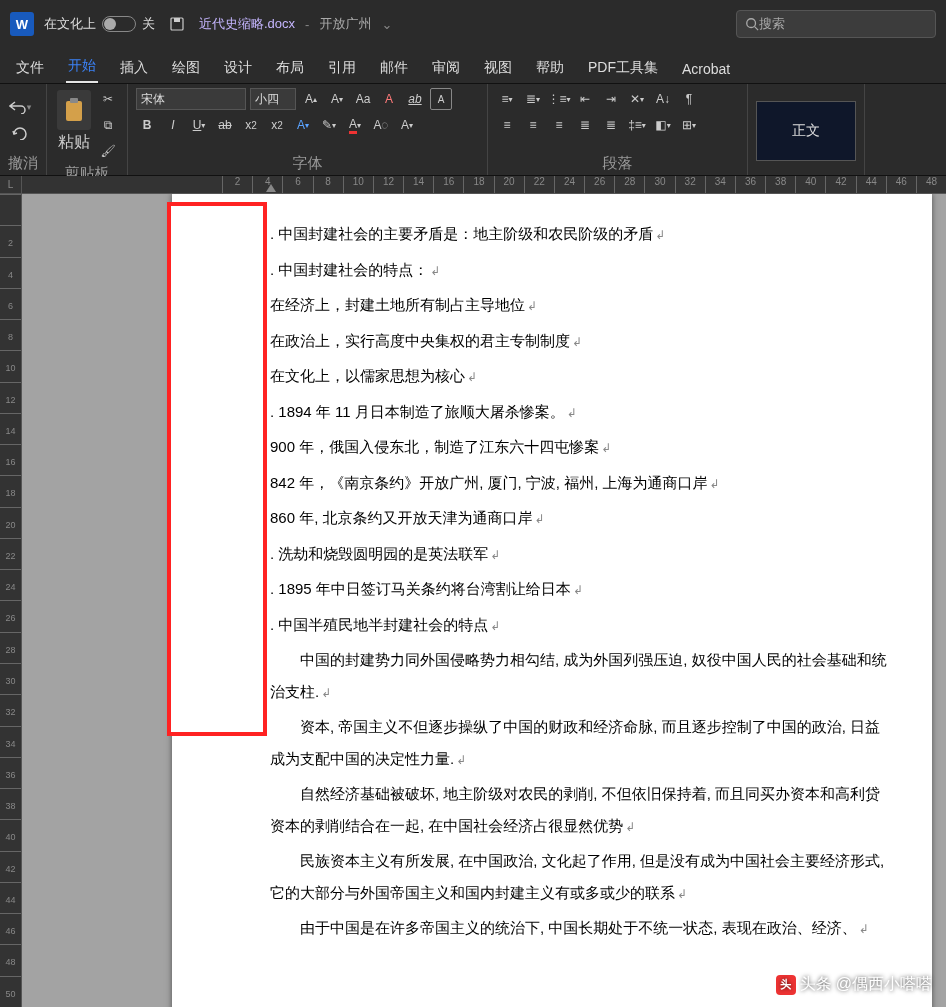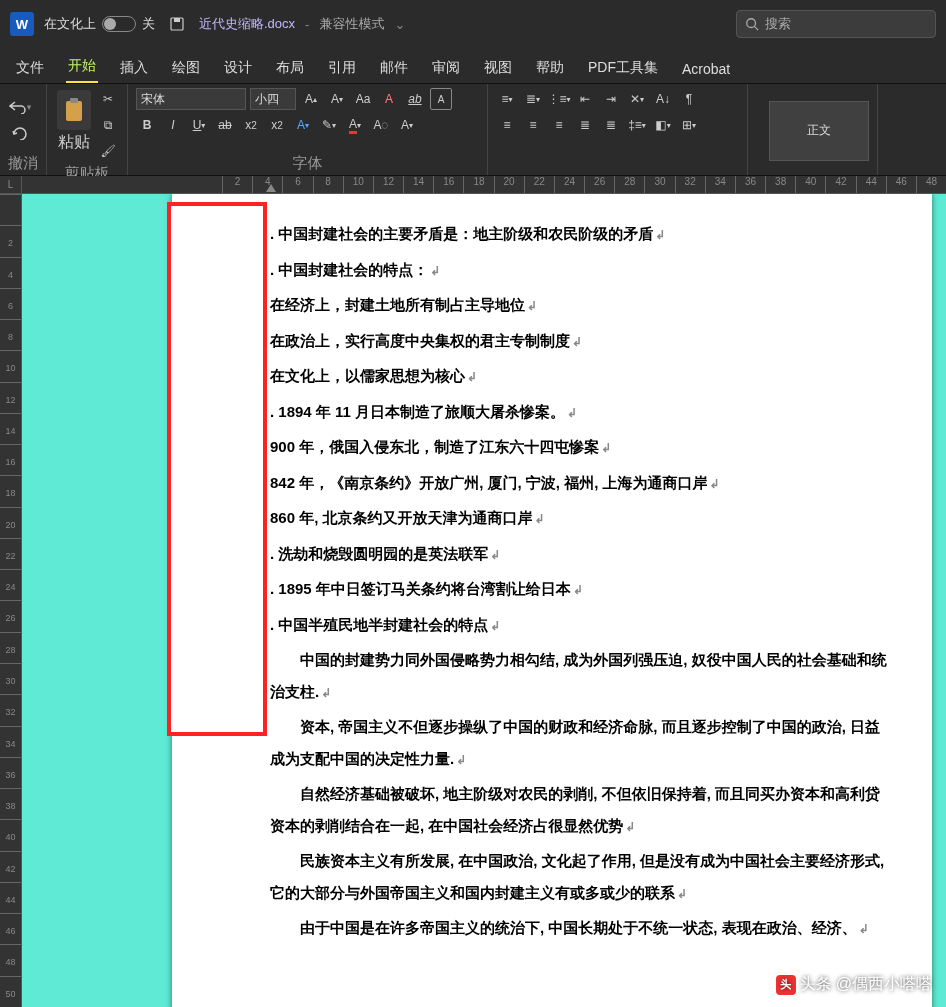--- a/index.html
+++ b/index.html
@@ -5,25 +5,25 @@
 * { margin: 0; padding: 0; box-sizing: border-box; font-family: "Microsoft YaHei", "SimSun", sans-serif; }
 body { background: #444; width: 946px; height: 1007px; overflow: hidden; position: relative; }
 
 .titlebar { background: #2b2b2b; height: 48px; display: flex; align-items: center; padding: 0 10px; gap: 10px; color: #ddd; font-size: 13px; }
 .word-icon { width: 24px; height: 24px; background: #185abd; color: #fff; display: flex; align-items: center; justify-content: center; font-weight: bold; border-radius: 3px; font-size: 13px; }
 .autosave-toggle { display: flex; align-items: center; gap: 6px; }
 .toggle-pill { width: 34px; height: 16px; border: 1px solid #888; border-radius: 8px; position: relative; }
 .toggle-knob { width: 12px; height: 12px; background: #aaa; border-radius: 50%; position: absolute; left: 1px; top: 1px; }
 .doc-title { color: #c4b5fd; }
 .compat-mode { color: #aaa; }
-.searchbox { margin-left: auto; background: #3c3c3c; border: 1px solid #555; border-radius: 4px; height: 28px; width: 200px; display: flex; align-items: center; padding: 0 8px; color: #aaa; gap: 6px; }
+.searchbox { margin-left: auto; background: #3c3c3c; border: 1px solid #555; border-radius: 4px; height: 28px; width: 200px; display: flex; align-items: center; padding: 0 8px; color: #aaa; gap: 0; }
 
 .tabbar { background: #2b2b2b; height: 36px; display: flex; align-items: flex-end; padding: 0 14px; gap: 20px; color: #ddd; font-size: 14px; border-bottom: 1px solid #111; }
 .tab { padding: 6px 2px; cursor: pointer; }
-.tab.active { color: #bef264; border-bottom: 2px solid #fde047; }
+.tab.active { color: #3b82f6; border-bottom: 2px solid #e5e5e5; }
 
 .ribbon { background: #2b2b2b; height: 92px; display: flex; color: #ccc; font-size: 12px; border-bottom: 1px solid #111; }
 .ribbon-group { border-right: 1px solid #444; padding: 4px 8px 2px 8px; display: flex; flex-direction: column; justify-content: space-between; }
 .ribbon-group-label { text-align: center; font-size: 15px; color: #999; padding-top: 2px; }
 .ribbon-controls { display: flex; align-items: flex-start; gap: 4px; flex: 1; }
 
 .undo-group .ribbon-controls { flex-direction: column; gap: 4px; justify-content: center; }
 .icon-btn { width: 24px; height: 22px; display: flex; align-items: center; justify-content: center; cursor: pointer; color: #ccc; }
 
 .paste-block { display: flex; flex-direction: column; align-items: center; gap: 2px; padding: 2px; }
@@ -32,32 +32,32 @@
 
 .font-group { min-width: 360px; }
 .font-row { display: flex; align-items: center; gap: 4px; margin-bottom: 4px; }
 .font-select { background: #3a3a3a; border: 1px solid #555; color: #ddd; height: 22px; font-size: 12px; padding: 0 4px; }
 .font-name { width: 110px; }
 .font-size { width: 46px; }
 .small-icon { width: 22px; height: 22px; display: flex; align-items: center; justify-content: center; cursor: pointer; border-radius: 2px; }
 
 .para-group { min-width: 260px; }
 .style-group { min-width: 110px; display:flex; align-items:center; justify-content:center; }
-.style-box { background:#404040; border:1px solid #555; width: 100px; height: 60px; display:flex; align-items:center; justify-content:center; color:#ddd; font-size:12px;margin-left:13px; }
+.style-box { background:#0f172a; border:1px solid #555; width: 100px; height: 60px; display:flex; align-items:center; justify-content:center; color:#ddd; font-size:14px; }
 
 .ruler-corner { position:absolute; left:0; top:176px; width:22px; height:18px; background:#333; border-right:1px solid #555; border-bottom:1px solid #555; color:#888; font-size:10px; display:flex; align-items:center; justify-content:center; }
 .h-ruler { position:absolute; left:22px; right:0; top:176px; height:18px; background:#333; border-bottom:1px solid #555; }
 .h-ruler-inner { position:absolute; left:200px; right:0; top:0; bottom:0; display:flex; }
 .h-tick { color:#888; font-size:10px; width:38px; border-left:1px solid #666; text-align:center; }
 .h-marker { position:absolute; left:244px; top:8px; width:0; height:0; border-left:5px solid transparent; border-right:5px solid transparent; border-bottom:8px solid #888; }
 
 .v-ruler { position:absolute; left:0; top:194px; width:22px; bottom:0; background:#333; border-right:1px solid #555; display:flex; flex-direction:column; }
 .v-tick { color:#888; font-size:9px; height:38px; border-top:1px solid #666; text-align:center; padding-top:12px; }
 
-.doc-area { position:absolute; left:22px; top:194px; right:0; bottom:0; background:#5eead4; overflow:hidden;font-weight:bold; }
+.doc-area { position:absolute; left:22px; top:194px; right:0; bottom:0; background:#a3a3a3; overflow:hidden; }
 .page { position:absolute; left:150px; top:0; width:760px; background:#fff; min-height:900px; box-shadow: 0 0 6px rgba(0,0,0,0.5); padding: 20px 40px 40px 98px; color:#000; font-family: "SimSun", serif; font-size:15px; line-height: 2.1; }
 .page p { margin: 4px 0; }
 .page .indent { text-indent: 2em; }
 .red-box { position:absolute; left:-5px; top:8px; width:100px; height:534px; border:4px solid #ff2222; background:#fff; }
 .pmark::after { content:"↲"; color:#888; font-size:12px; margin-left:2px; }
 
 .watermark { position:absolute; right:14px; bottom:12px; color:#fff; font-size:16px; display:flex; align-items:center; gap:4px; text-shadow:0 0 4px rgba(0,0,0,0.8); }
 .wm-logo { width:20px; height:20px; background:#e33; border-radius:4px; display:flex; align-items:center; justify-content:center; color:#fff; font-size:11px; font-weight:bold; }
 </style>
 </head>
@@ -73,21 +73,21 @@
     <span>关</span>
   </div>
   <div class="icon-btn">
     <svg width="16" height="16" viewBox="0 0 16 16">
         <rect x="2" y="2" width="12" height="12" rx="1" fill="none" stroke="#ccc" stroke-width="1.2"></rect>
         <rect x="5" y="2" width="6" height="4" fill="#ccc"></rect>
       </svg>
   </div>
   <span class="doc-title">近代史缩略.docx</span>
   <span style="color:#888">-</span>
-  <span class="compat-mode">兼容性模式</span>
+  <span class="compat-mode">开放广州</span>
   <span style="color:#888;">⌄</span>
   <div class="searchbox">
     <svg width="14" height="14" viewBox="0 0 16 16">
         <circle cx="7" cy="7" r="5" fill="none" stroke="#aaa" stroke-width="1.5"></circle>
         <line x1="11" y1="11" x2="15" y2="15" stroke="#aaa" stroke-width="1.5"></line>
       </svg>
     <span>搜索</span>
   </div>
 </div>
 
@@ -205,20 +205,21 @@
         <div class="small-icon">≡</div>
         <div class="small-icon">≡</div>
         <div class="small-icon">≡</div>
         <div class="small-icon">≣</div>
         <div class="small-icon">≣</div>
         <div class="small-icon">‡≡<span style="font-size:8px;">▾</span></div>
         <div class="small-icon">◧<span style="font-size:8px;">▾</span></div>
         <div class="small-icon">⊞<span style="font-size:8px;">▾</span></div>
       </div>
     </div>
+    <div class="ribbon-group-label">段落</div>
   </div>
 
   <div class="ribbon-group style-group">
     <div class="style-box">正文</div>
   </div>
 </div>
 
 <div class="ruler-corner">L</div>
 <div class="h-ruler">
   <div class="h-ruler-inner" id="h-ruler-inner">

